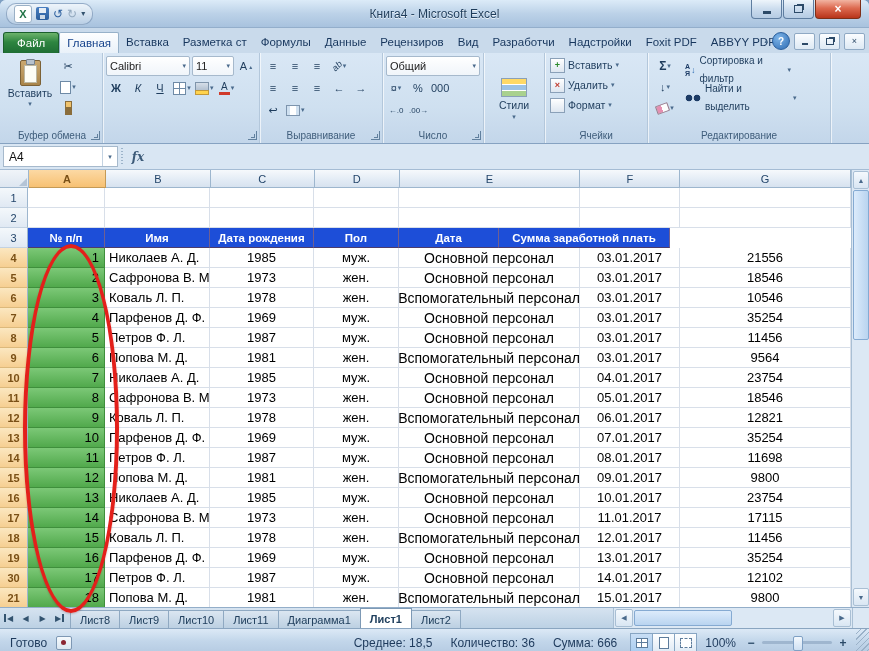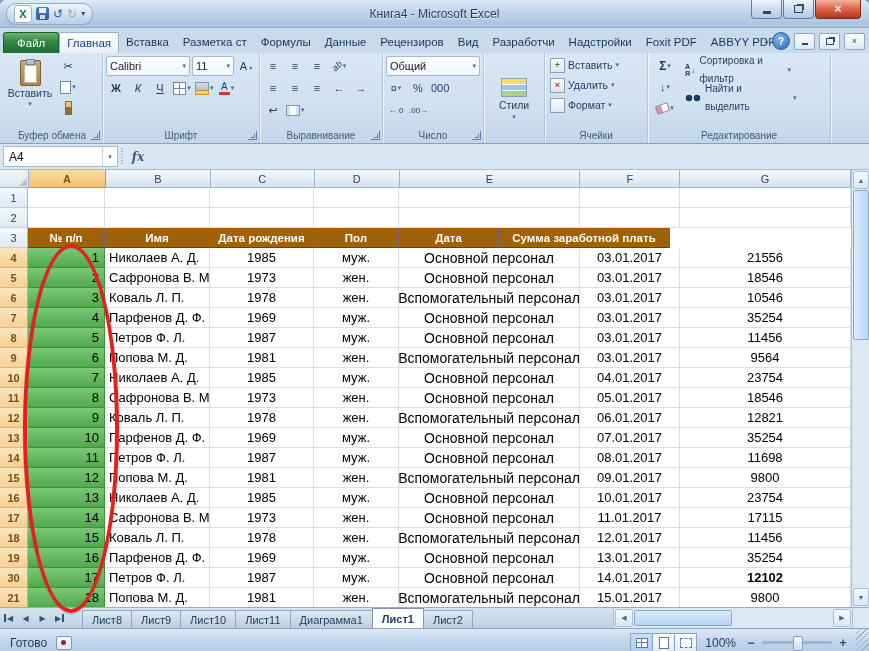--- a/index.html
+++ b/index.html
@@ -99,32 +99,32 @@
   .colh{border-right:1px solid #9db6ce;border-bottom:1px solid #9db6ce;background:linear-gradient(#f6f9fc,#e2ebf5 60%,#d7e2ef);font-size:11px;color:#23456a;display:flex;align-items:center;justify-content:center;box-sizing:border-box;}
   .colh.sel{background:linear-gradient(#fcd9a4,#f7c173);border-right-color:#c49a56;border-bottom-color:#c49a56;color:#7a5016;font-weight:bold;}
   .grow{display:flex;height:20px;}
   .rowh{width:28px;flex:0 0 28px;background:linear-gradient(#f4f8fb,#e0e9f3);border-right:1px solid #9db6ce;border-bottom:1px solid #c3d2e1;font-size:11px;color:#23456a;display:flex;align-items:center;justify-content:center;box-sizing:border-box;}
   .rowh.sel{background:linear-gradient(#fbe7c0,#f6cf92);color:#7a5016;border-bottom-color:#dcb97c;font-weight:bold;}
   .cell{border-right:1px solid #d8dfe9;border-bottom:1px solid #d8dfe9;display:flex;align-items:center;justify-content:center;overflow:hidden;white-space:nowrap;background:#fff;font-size:13px;color:#000;box-sizing:border-box;}
   .cell.a0{justify-content:flex-end;padding-right:5px;}
   .cell.a1{justify-content:flex-start;padding-left:4px;}
   .cell.a4{font-size:14px;}
   .cell.green{background:linear-gradient(#7cc877,#51a94c);border-right:1px solid #3f8f3c;border-bottom:1px solid #3f8f3c;}
-  .cell.hdr{background:#a16207;border-right:1px solid #705f91;border-bottom:1px solid #4d3c6b;color:#fff;font-weight:bold;font-size:11.5px;justify-content:center;padding:0;}
+  .cell.hdr{background:#1d4ed8;border-right:1px solid #705f91;border-bottom:1px solid #4d3c6b;color:#fff;font-weight:bold;font-size:11.5px;justify-content:center;padding:0;}
   .vscroll{width:18px;flex:0 0 18px;background:#dce8f4;border-left:1px solid #a9bfd4;display:flex;flex-direction:column;}
   .sarr{height:16px;flex:0 0 16px;display:flex;align-items:center;justify-content:center;font-size:7px;color:#4a6a8c;background:linear-gradient(#f5f9fd,#d9e6f3);border:1px solid #a9bfd4;border-radius:2px;margin:1px;}
   .vthumb{height:148px;margin:0 1px;background:linear-gradient(90deg,#dcebfb,#b9d4f0);border:1px solid #85aad2;border-radius:2px;}
   .vfill{flex:1;}
   .red-oval{position:absolute;left:23px;top:74px;width:88px;height:361px;border:4px solid #e3201b;border-radius:50%;pointer-events:none;z-index:6;box-shadow:0 1px 2px rgba(120,0,0,.25);}
 
   
   .sheetbar{height:20px;flex:0 0 20px;display:flex;align-items:stretch;background:linear-gradient(#d6e3f0,#bcd1e4);border-top:1px solid #93aec9;font-size:11px;}
   .tnav{width:17px;display:flex;align-items:center;justify-content:center;color:#33536f;font-size:8px;gap:1px;}
   .tnav .bar{width:2px;height:8px;background:#33536f;}
-  #sheet-tab-list{display:flex;align-items:stretch;margin-left:14px;}
+  #sheet-tab-list{display:flex;align-items:stretch;margin-left:2px;}
   .stab{display:flex;align-items:center;padding:0 9px;border:1px solid #8fa9c2;border-bottom:none;background:linear-gradient(#dbe6f1,#bcd0e2);color:#21405e;margin-right:-1px;margin-top:2px;white-space:nowrap;}
   .stab.active{background:#fff;font-weight:bold;margin-top:0;border-color:#7d99b5;position:relative;z-index:2;}
   .hscroll{margin-left:auto;display:flex;align-items:center;width:238px;background:#dce8f4;border-left:1px solid #a9bfd4;}
   .harr{width:16px;height:16px;display:flex;align-items:center;justify-content:center;font-size:7px;color:#4a6a8c;background:linear-gradient(#f5f9fd,#d9e6f3);border:1px solid #a9bfd4;border-radius:2px;margin:0 1px;}
   .hthumb{width:96px;height:14px;background:linear-gradient(#dcebfb,#b9d4f0);border:1px solid #85aad2;border-radius:2px;}
   .hfill{flex:1;}
   .sb-corner{width:16px;background:#dce8f4;border-left:1px solid #a9bfd4;}
 
   
   .statusbar{height:27px;flex:0 0 27px;display:flex;align-items:center;background:linear-gradient(#dce9f6,#c2d6ea 45%,#b2c8e0);border-top:1px solid #8aa5c0;font-size:12px;color:#1e3a5c;}
@@ -254,23 +254,20 @@
             </span>
           <span class="sb">
               <span class="fcolor">
                 <span>А</span>
                 <span class="cbar"></span>
               </span>
               <span class="caret">▾</span>
             </span>
         </div>
       </div>
-      <div class="glabel">
-          <span>Шрифт</span>
-        </div>
       <span class="dlg"></span>
     </div>
 
     <div class="rgroup" style="width:118px">
       <div class="gc">
         <div class="fr">
           <span class="sb">≡</span>
           <span class="sb">≡</span>
           <span class="sb">≡</span>
           <span class="sb">
@@ -609,21 +606,21 @@
             <div class="cell a6" style="width: 171px;">35254</div>
           </div>
           <div class="grow">
             <div class="rowh sel">30</div>
             <div class="cell a0 green" style="width: 77px;">17</div>
             <div class="cell a1" style="width: 105px;">Петров Ф. Л.</div>
             <div class="cell a2" style="width: 104px;">1987</div>
             <div class="cell a3" style="width: 85px;">муж.</div>
             <div class="cell a4" style="width: 181px;">Основной персонал</div>
             <div class="cell a5" style="width: 100px;">14.01.2017</div>
-            <div class="cell a6" style="width: 171px; font-weight: bold;">12102</div>
+            <div class="cell a6" style="width: 171px;">12102</div>
           </div>
           <div class="grow">
             <div class="rowh sel">21</div>
             <div class="cell a0 green" style="width: 77px;">18</div>
             <div class="cell a1" style="width: 105px;">Попова М. Д.</div>
             <div class="cell a2" style="width: 104px;">1981</div>
             <div class="cell a3" style="width: 85px;">жен.</div>
             <div class="cell a4" style="width: 181px;">Вспомогательный персонал</div>
             <div class="cell a5" style="width: 100px;">15.01.2017</div>
             <div class="cell a6" style="width: 171px;">9800</div>
@@ -669,20 +666,25 @@
       <div class="hfill"></div>
       <span class="harr">▶</span>
     </div>
     <div class="sb-corner"></div>
   </div>
 
   <div class="statusbar">
     <span class="sb-mode">Готово</span>
     <span class="macro"></span>
     <div class="sb-spacer"></div>
+    <div class="sb-stats">
+      <span>Среднее: 18,5</span>
+      <span>Количество: 36</span>
+      <span>Сумма: 666</span>
+    </div>
     <div class="sb-view">
       <div class="vb active">
           <span class="vbi"></span>
         </div>
       <div class="vb">
           <span class="vbi page"></span>
         </div>
       <div class="vb">
           <span class="vbi brk"></span>
         </div>

